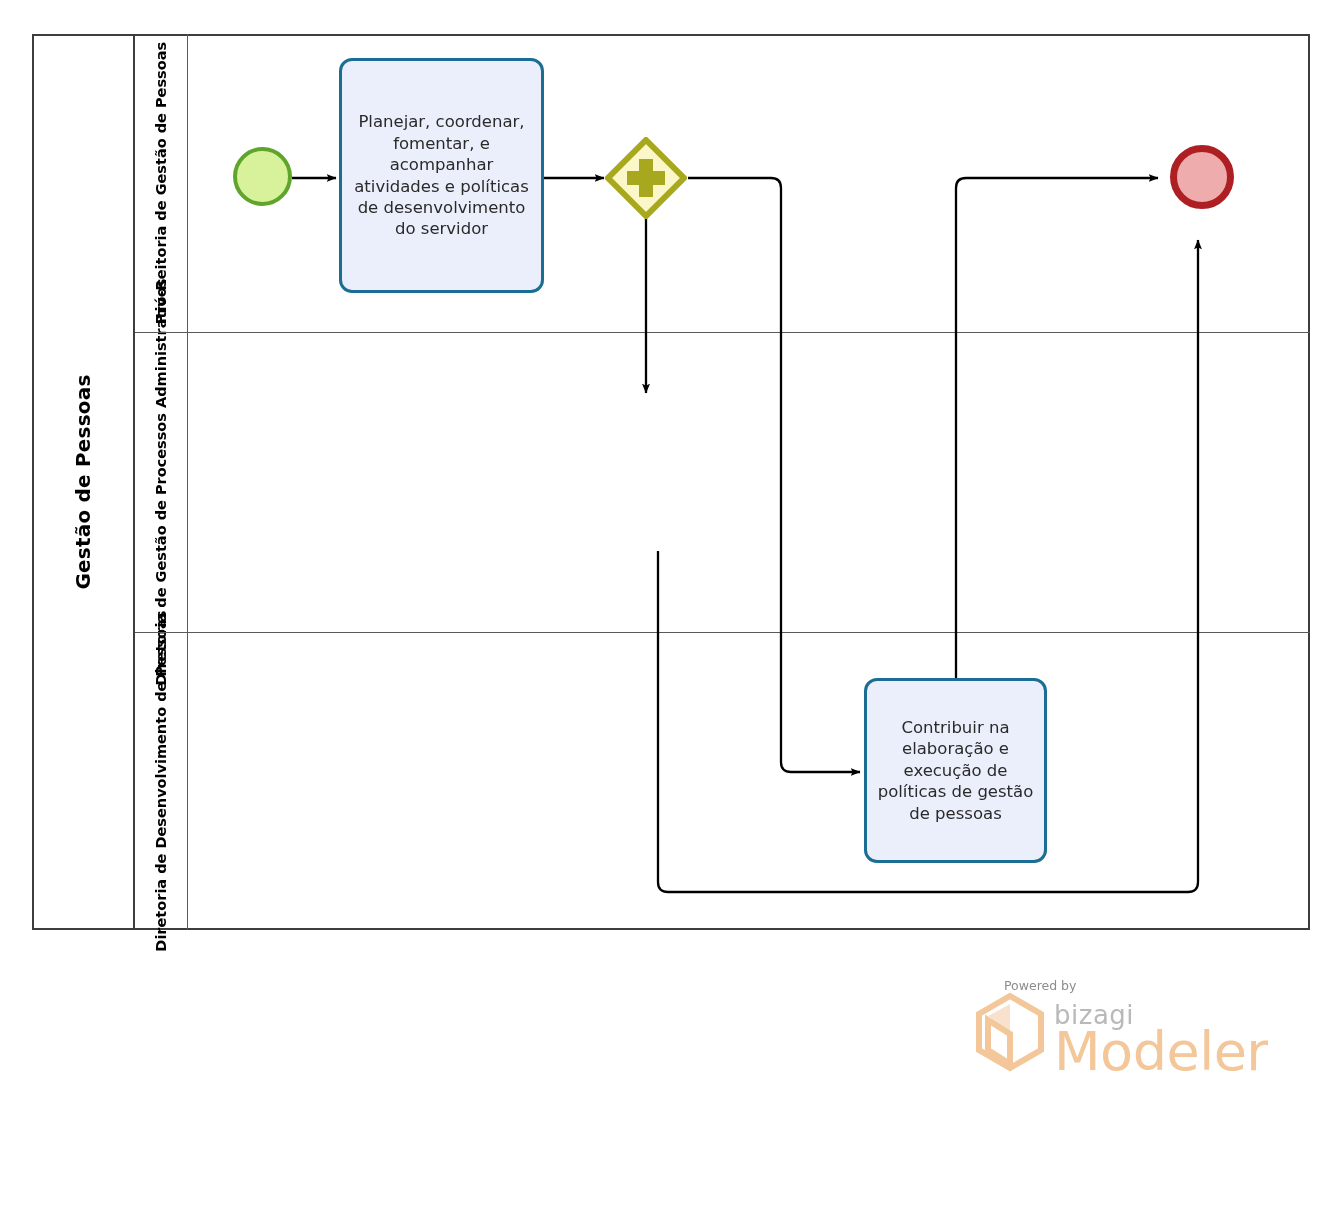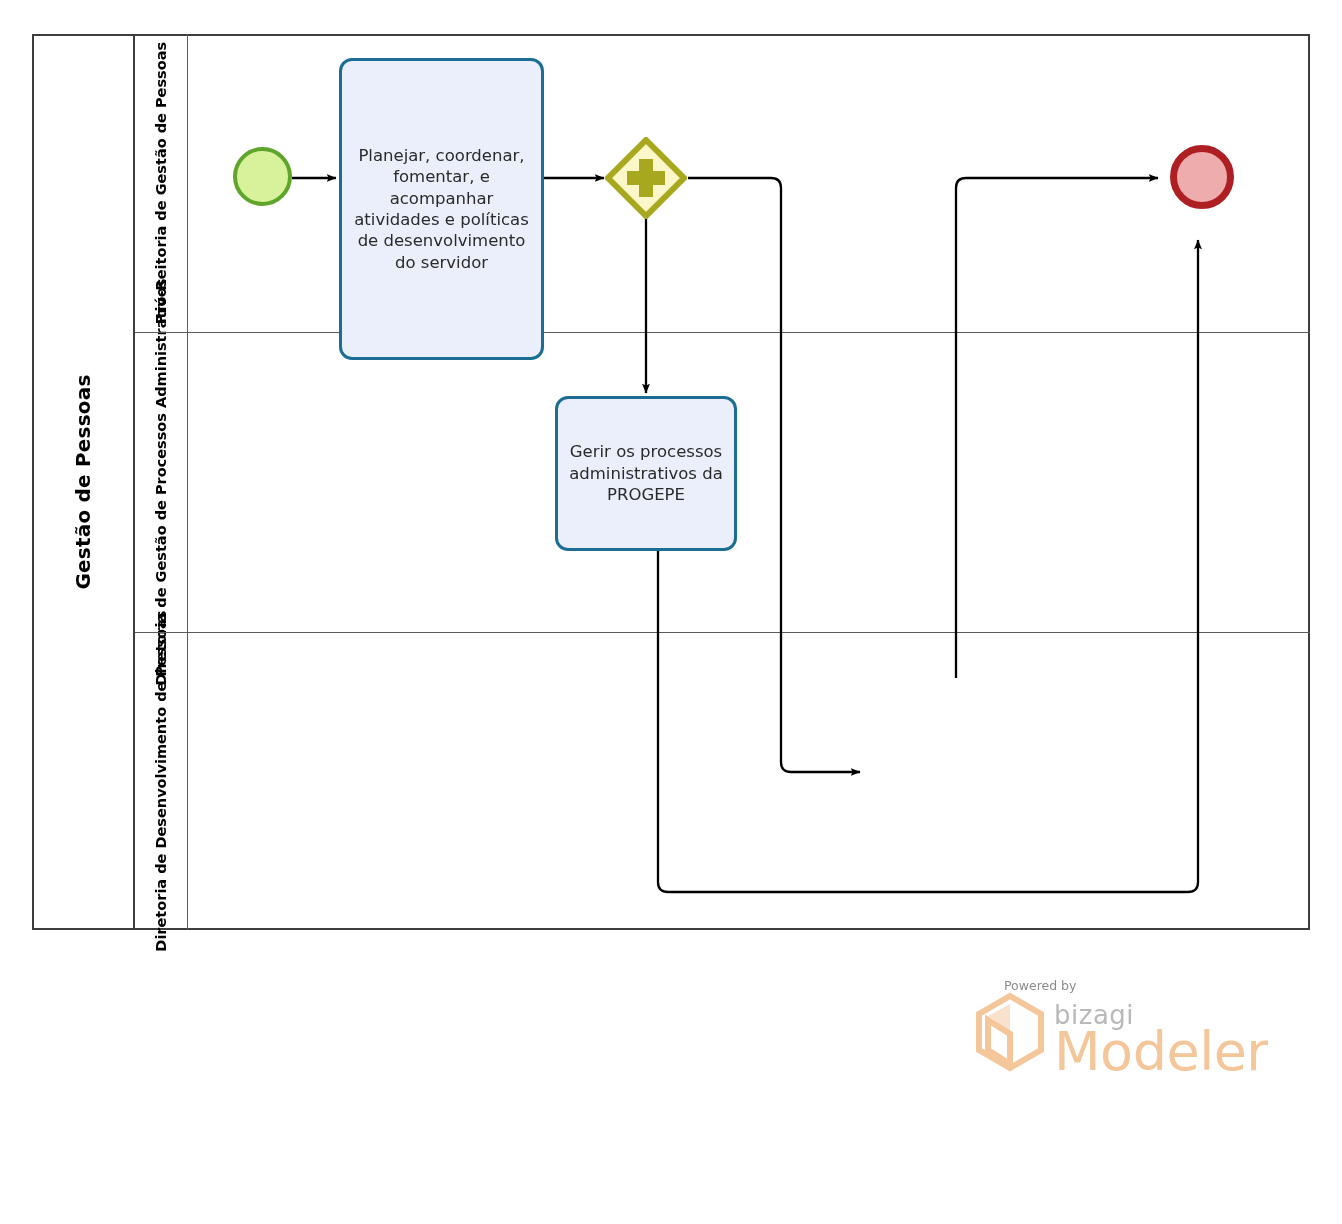--- a/index.html
+++ b/index.html
@@ -181,31 +181,31 @@
       <path d="M688,178 L771,178 Q781,178 781,188 L781,762 Q781,772 791,772 L860,772" marker-end="url(#arrow)"></path>
 
       <path d="M956,678 L956,188 Q956,178 966,178 L1158,178" marker-end="url(#arrow)"></path>
 
       <path d="M658,551 L658,882 Q658,892 668,892 L1188,892 Q1198,892 1198,882 L1198,240" marker-end="url(#arrow)"></path>
     </g>
   </svg>
 
   <div class="event start-event" style="left:233px; top:147px; width:59px; height:59px;"></div>
 
-  <div class="task" style="left:339px; top:58px; width:205px; height:302px;">Planejar, coordenar, fomentar, e acompanhar atividades e políticas de desenvolvimento do servidor</div>
+  <div class="task" style="left:339px; top:58px; width:205px; height:235px;">Planejar, coordenar, fomentar, e acompanhar atividades e políticas de desenvolvimento do servidor</div>
 
   <div class="gateway" style="left:605px; top:137px; width:82px; height:82px;">
     <svg width="82" height="82" viewBox="0 0 82 82" xmlns="http://www.w3.org/2000/svg">
       <polygon points="41,3 79,41 41,79 3,41" fill="#fbf7c8" stroke="#a8a81e" stroke-width="6"></polygon>
       <path d="M34,22 h14 v12 h12 v14 h-12 v12 h-14 v-12 h-12 v-14 h12 z" fill="#a8a81e"></path>
     </svg>
   </div>
 
-  <div class="task" style="left:555px; top:396px; width:182px; height:155px;">Gerir os processos administrativos da PROGEPE</div>
-
+
+  <div class="task" style="left:864px; top:678px; width:183px; height:185px;">Contribuir na elaboração e execução de políticas de gestão de pessoas</div>
 
   <div class="event end-event" style="left:1170px; top:145px; width:64px; height:64px;"></div>
 
   <div class="watermark">
     <div class="wm-powered">Powered by</div>
     <svg width="300" height="90" viewBox="0 0 300 90" style="position:absolute;left:0;top:22px;" xmlns="http://www.w3.org/2000/svg">
       <g>
         <polygon points="42,8 73,26 73,62 42,80 11,62 11,26" fill="none" stroke="#f3c79a" stroke-width="6"></polygon>
         <polygon points="20,28 42,16 42,44" fill="#f9e2cd"></polygon>
         <polygon points="20,32 42,46 42,76 20,62" fill="none" stroke="#f3c79a" stroke-width="6"></polygon>

